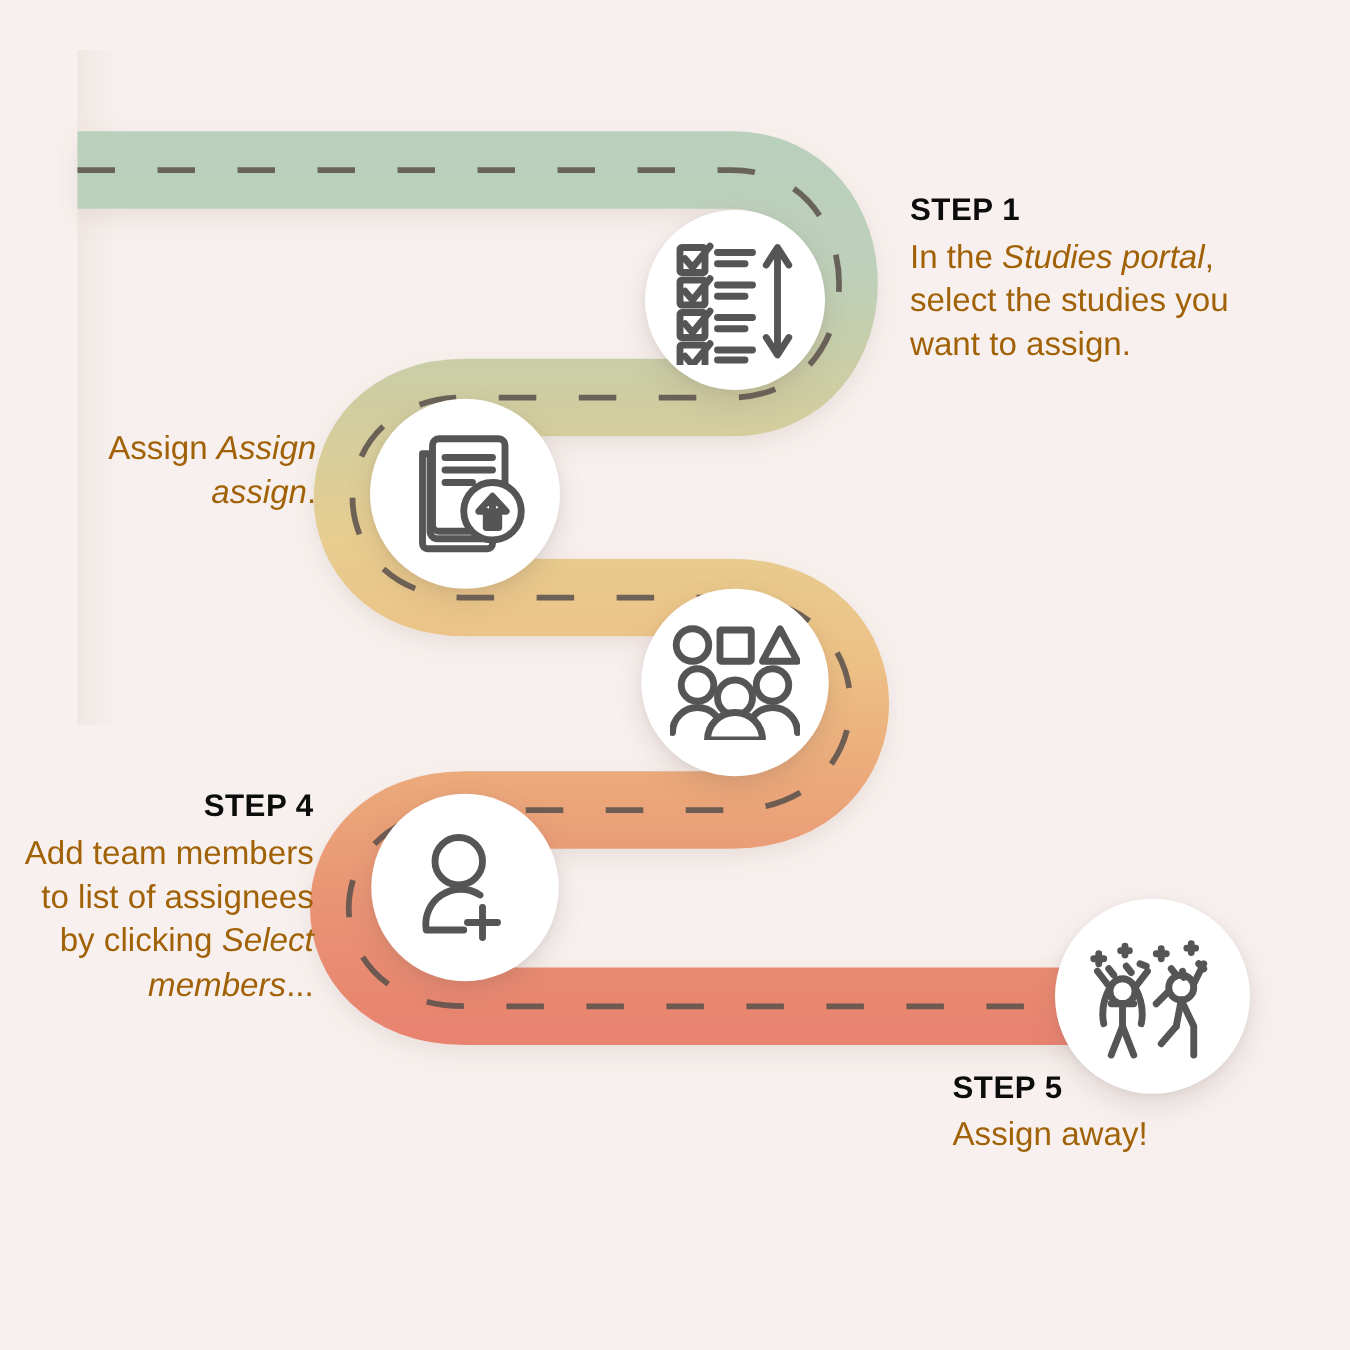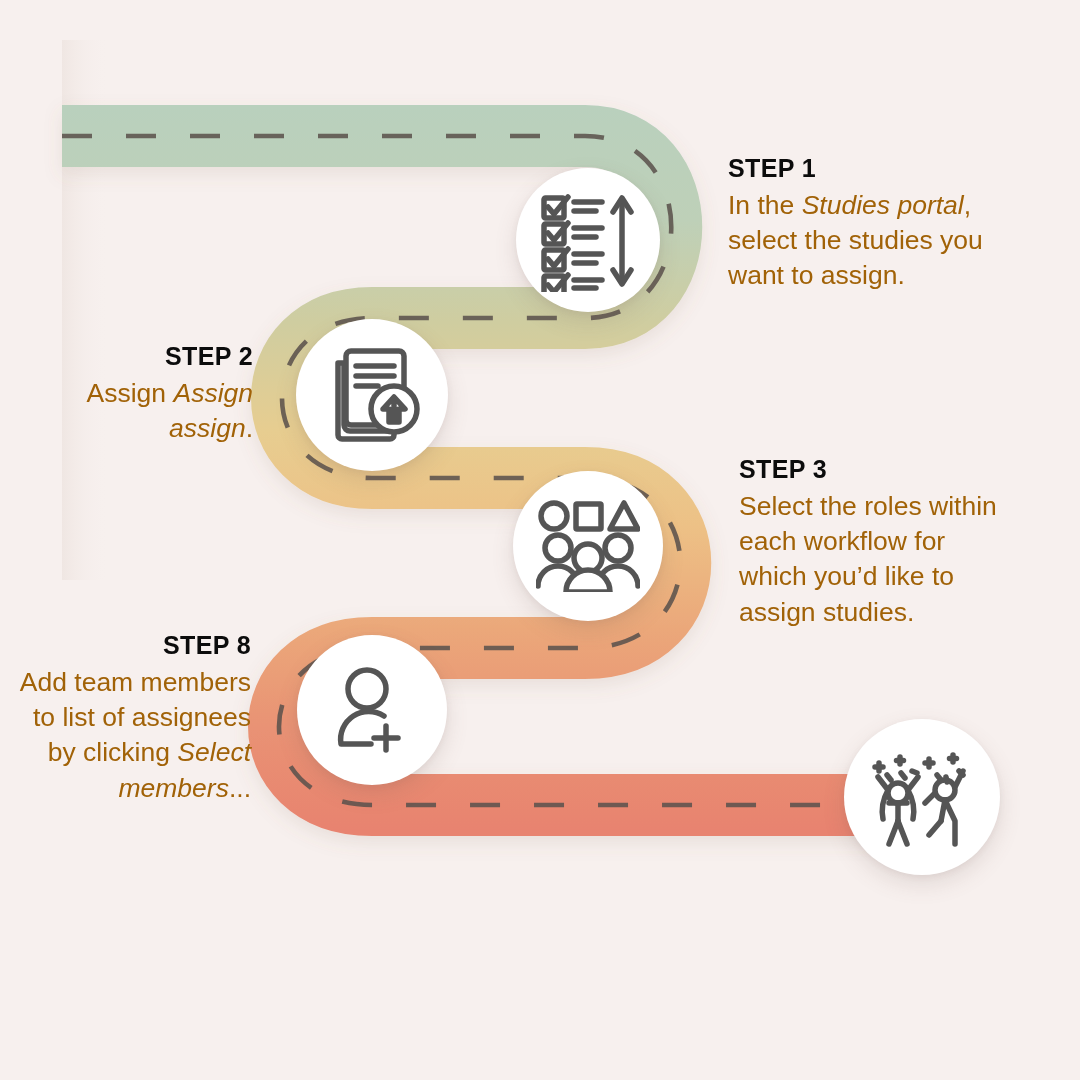--- a/index.html
+++ b/index.html
@@ -238,28 +238,27 @@
       </g>
     </svg>
   </div>
 
   <div class="step-block align-left" id="step1-block">
     <div class="step-label">STEP 1</div>
     <div class="step-desc"><span>In the </span><em>Studies portal</em><span>, select the studies you want to assign.</span></div>
   </div>
 
   <div class="step-block align-right" id="step2-block">
-    <div class="step-label">STEP 2</div>
     <div class="step-desc"><span>Assign </span><em>Assign assign</em><span>.</span></div>
   </div>
 
-  <div class="step-block align-left" id="step3-block">
-    <div class="step-label">STEP 3</div>
-    <div class="step-desc"><span>Select the roles within each workflow for which you’d like to assign studies.</span><em></em><span></span></div>
-  </div>
 
   <div class="step-block align-right" id="step4-block">
-    <div class="step-label">STEP 8</div>
+    <div class="step-label">STEP 4</div>
     <div class="step-desc"><span>Add team members to list of assignees by clicking </span><em>Select members</em><span>...</span></div>
   </div>
 
+  <div class="step-block align-left" id="step5-block">
+    <div class="step-label">STEP 5</div>
+    <div class="step-desc"><span>Assign away!</span><em></em><span></span></div>
+  </div>
 
 </div>
 
 </body></html>

